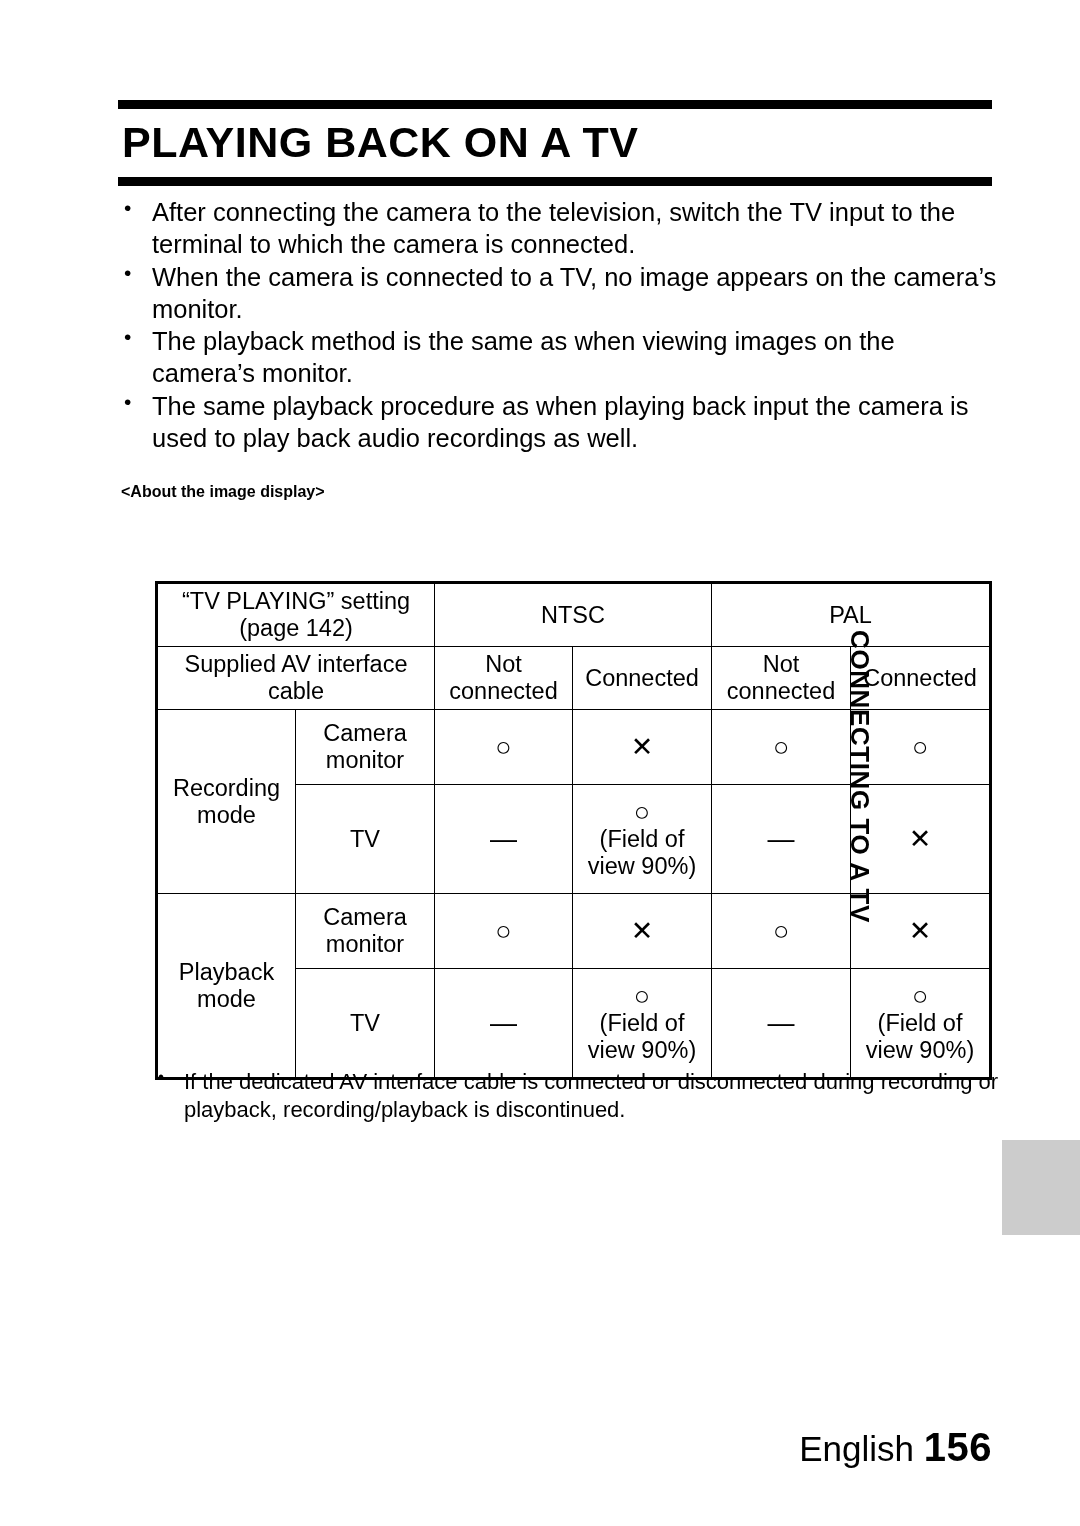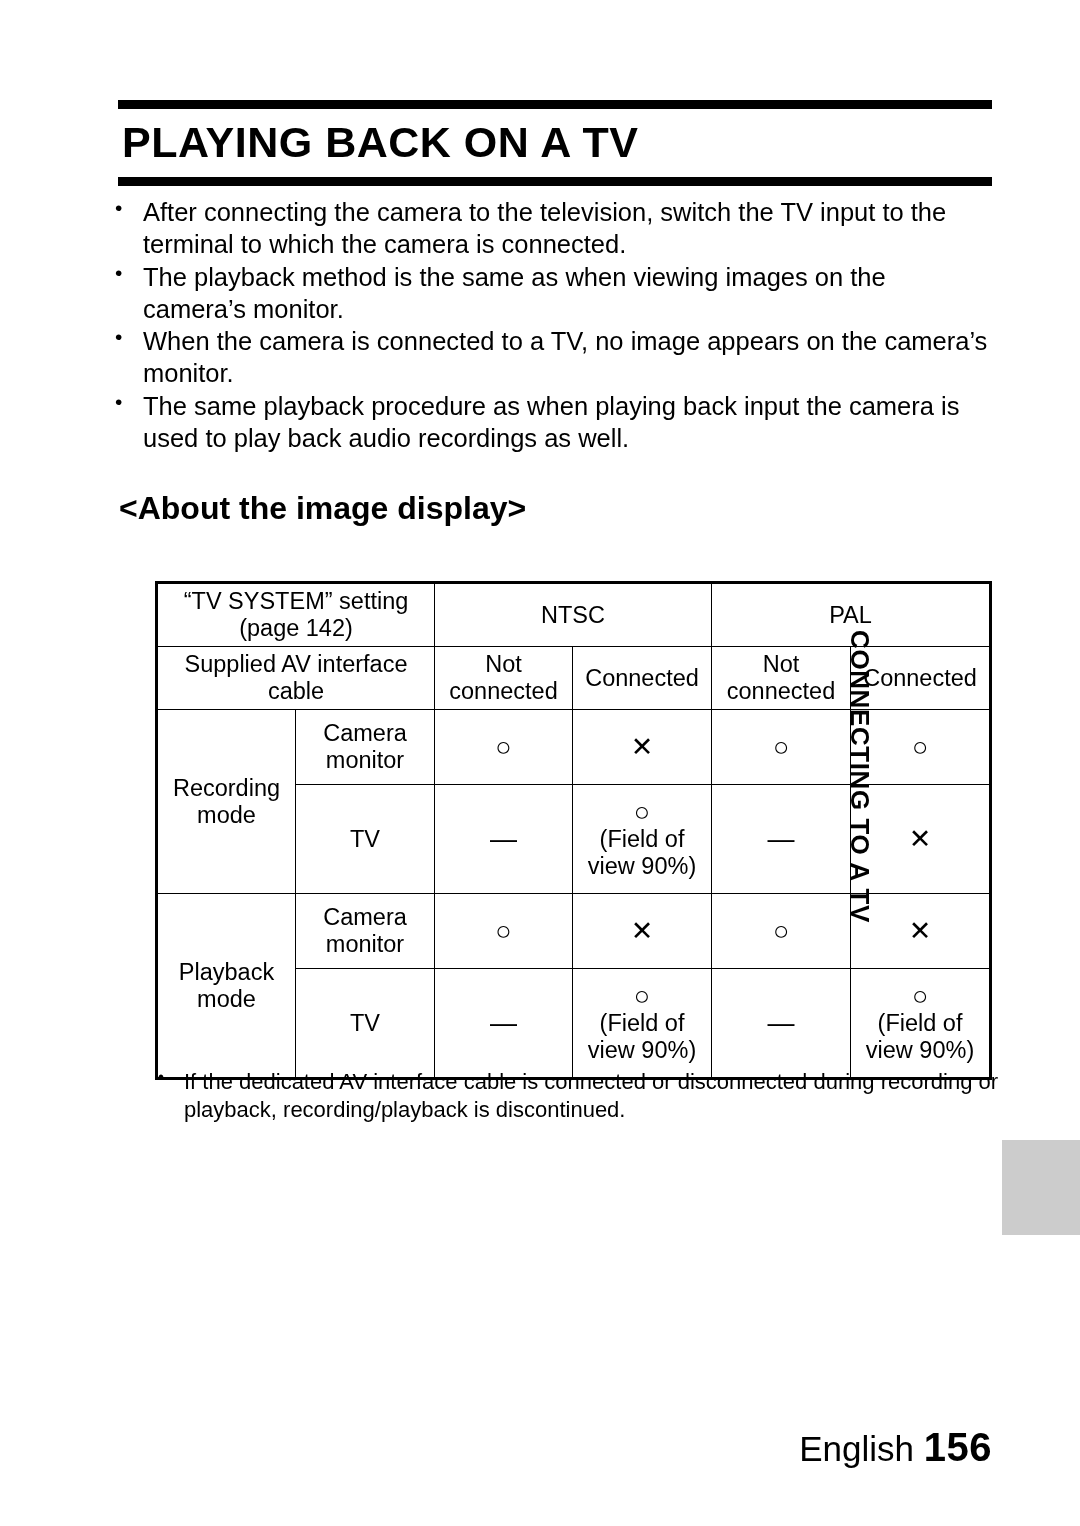--- a/index.html
+++ b/index.html
@@ -45,21 +45,21 @@
     font-weight: bold;
     letter-spacing: 0.5px;
     line-height: 1.0;
     padding: 12px 0 10px 4px;
     white-space: nowrap;
   }
 
   
   .content {
     position: absolute;
-    left: 112px;
+    left: 121px;
     top: 196px;
     width: 880px;
   }
   ul.bullets {
     list-style: none;
     margin: 0;
     padding: 0;
   }
   ul.bullets > li {
     position: relative;
@@ -77,23 +77,23 @@
   }
   .sub-bold {
     font-size: 25.5px;
     font-weight: bold;
     line-height: 1.265;
     padding-left: 31px;
     margin: 0;
   }
 
   .section-head {
-    font-size: 32px;
+    font-size: 16px;
     font-weight: bold;
-    margin: 7px;
+    margin: 0;
     padding-top: 29px;
   }
   .section-body {
     font-size: 25.5px;
     line-height: 1.265;
     margin: 0;
     padding-left: 29px;
   }
 
   
@@ -218,22 +218,22 @@
 
   <div class="title-block">
     <div class="rule-top"></div>
     <div class="page-title">PLAYING BACK ON A TV</div>
     <div class="rule-bottom"></div>
   </div>
 
   <div class="content">
     <ul class="bullets">
       <li>After connecting the camera to the television, switch the TV input to the terminal to which the camera is connected.</li>
+      <li>When the camera is connected to a TV, no image appears on the camera’s monitor.</li>
       <li>The playback method is the same as when viewing images on the camera’s monitor.</li>
-      <li>When the camera is connected to a TV, no image appears on the camera’s monitor.</li>
     </ul>
     <ul class="bullets">
       <li>The same playback procedure as when playing back input the camera is used to play back audio recordings as well.</li>
     </ul>
 
     <p class="section-head">&lt;About the image display&gt;</p>
   </div>
 
   <div class="table-wrap">
     <table class="av-table outer-thick">
@@ -242,21 +242,21 @@
           <col class="c2">
           <col class="c3">
           <col class="c4">
           <col class="c5">
           <col class="c6">
       </colgroup>
       <tbody>
 
         <tr>
           <td colspan="2">
-            <span class="sym-sub">“TV SYSTEM” setting</span>
+            <span class="sym-sub">“TV PLAYING” setting</span>
             <span class="sym-sub">(page 142)</span>
           </td>
           <td colspan="2">NTSC</td>
           <td colspan="2">PAL</td>
         </tr>
 
         <tr>
           <td colspan="2">
             <span class="sym-sub">Supplied AV interface</span>
             <span class="sym-sub">cable</span>

